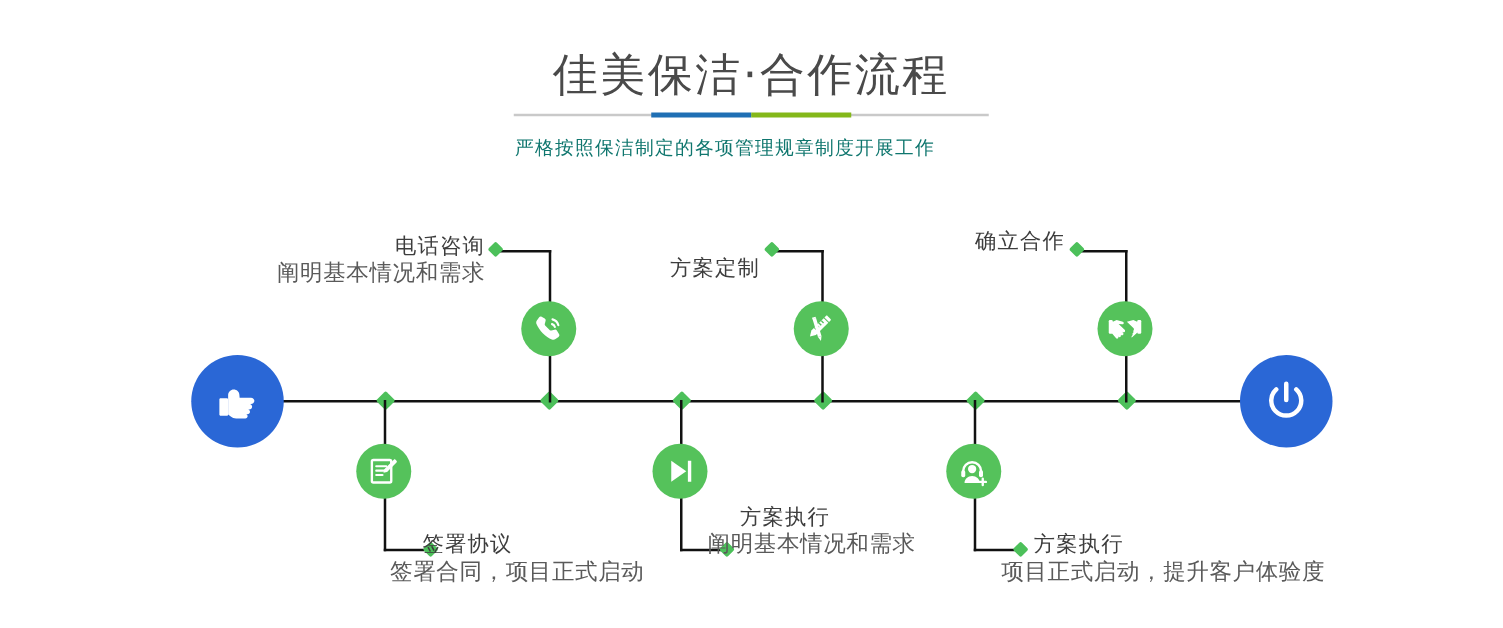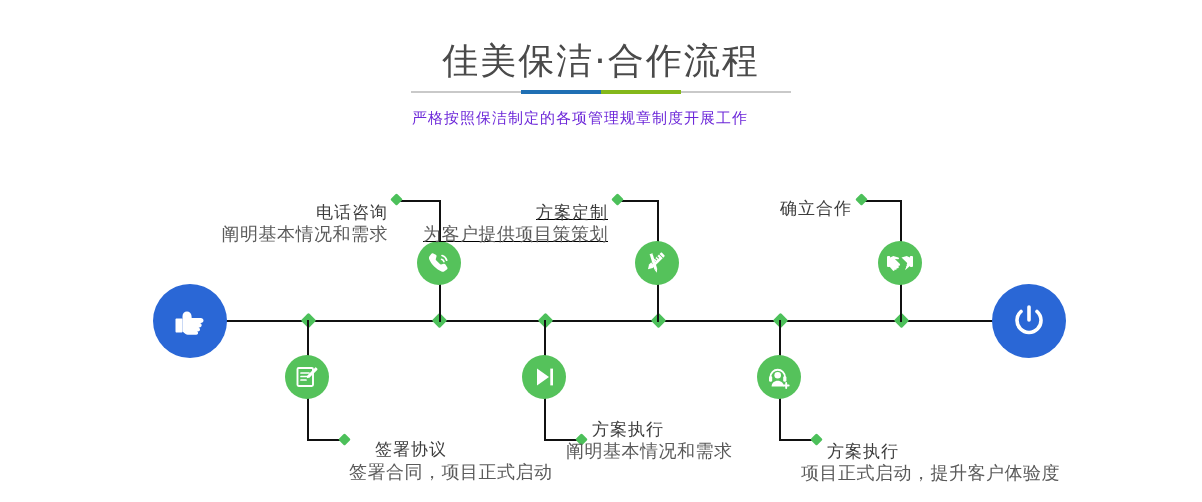--- a/index.html
+++ b/index.html
@@ -64,21 +64,21 @@
     width: 80px;
     background: #84b81a;
   }
   .subtitle {
     position: absolute;
     left: 0;
     top: 106px;
     width: 1160px;
     font-size: 15px;
     line-height: 24px;
-    color: #6d28d9;
+    color: #0f766e;
     letter-spacing: 1px;
     text-align: center;
     white-space: nowrap;
   }
 
   
   .axis {
     position: absolute;
     left: 155px;
     top: 320px;
@@ -139,21 +139,20 @@
   
   .lbl {
     position: absolute;
     white-space: nowrap;
   }
   .lbl .lbl-title {
     font-size: 17px;
     line-height: 22px;
     color: #3d3d3d;
     letter-spacing: 1px;
-    margin-top: 15px;
   }
   .lbl .lbl-desc {
     font-size: 18px;
     line-height: 22px;
     color: #5a5a5a;
     letter-spacing: 0.5px;
   }
   .lbl.right-align { text-align: right; }
   .lbl.left-align  { text-align: left; }
 </style>
@@ -226,21 +225,21 @@
       <svg width="26" height="26" viewBox="0 0 26 26">
         <rect x="3.5" y="4.0" width="15.5" height="18.0" rx="1.2" fill="none" stroke="#ffffff" stroke-width="1.9"></rect>
         <line x1="7.0" y1="9.0" x2="15.0" y2="9.0" stroke="#ffffff" stroke-width="1.7" stroke-linecap="round"></line>
         <line x1="7.0" y1="12.5" x2="15.0" y2="12.5" stroke="#ffffff" stroke-width="1.7" stroke-linecap="round"></line>
         <line x1="7.0" y1="16.0" x2="12.0" y2="16.0" stroke="#ffffff" stroke-width="1.7" stroke-linecap="round"></line>
         <path fill="#ffffff" d="M21.6 3.0l1.6 1.6c.4.4.4 1.0 0 1.4l-7.6 7.6-2.8.6.6-2.8 7.6-7.6c.2-.3.4-.3.6-.2z"></path>
       </svg>
     </span>
   </div>
 
-  <div class="lbl left-align" style="left:375px; top:425px; width:260px;font-family:Liberation Mono, monospace;">
+  <div class="lbl left-align" style="left:338px; top:425px; width:260px;">
     <div class="lbl-title">签署协议</div>
     <div class="lbl-desc" style="margin-left:-26px;">签署合同，项目正式启动</div>
   </div>
 
   <div class="vline" style="left:657px; top:200px; height:122px;"></div>
   <div class="hline" style="left:620px; top:200px; width:39px;"></div>
   <div class="diamond" style="left:613px; top:195px; width:9px; height:9px;"></div>
 
   <div class="node" style="left:635px; top:241px;">
     <span>
@@ -255,23 +254,22 @@
         </g>
         <g transform="rotate(-45 13 13)">
           <path fill="#ffffff" d="M13.5 2.6l2.6 1.4-7.0 13.2-2.6-1.4 7.0-13.2z"></path>
           <path fill="#ffffff" d="M6.5 15.8l2.6 1.4-3.2 2.6.6-4.0z"></path>
           <path fill="#ffffff" d="M14.0 1.5l2.6 1.4-.6 1.2-2.6-1.4.6-1.2z"></path>
         </g>
       </svg>
     </span>
   </div>
 
-  <div class="lbl right-align" style="left:380px; top:186px; width:228px;text-decoration:underline;">
+  <div class="lbl right-align" style="left:380px; top:204px; width:228px;">
     <div class="lbl-title">方案定制</div>
-    <div class="lbl-desc">为客户提供项目策策划</div>
   </div>
 
   <div class="vline" style="left:544px; top:320px; height:121px;"></div>
   <div class="hline" style="left:544px; top:439px; width:37px;"></div>
   <div class="diamond" style="left:577px; top:435px; width:9px; height:9px;"></div>
 
   <div class="node" style="left:522px; top:355px;">
     <span>
       <svg width="26" height="26" viewBox="0 0 26 26">
         <path fill="#ffffff" d="M6.0 4.6l12.0 8.4-12.0 8.4V4.6z"></path>

